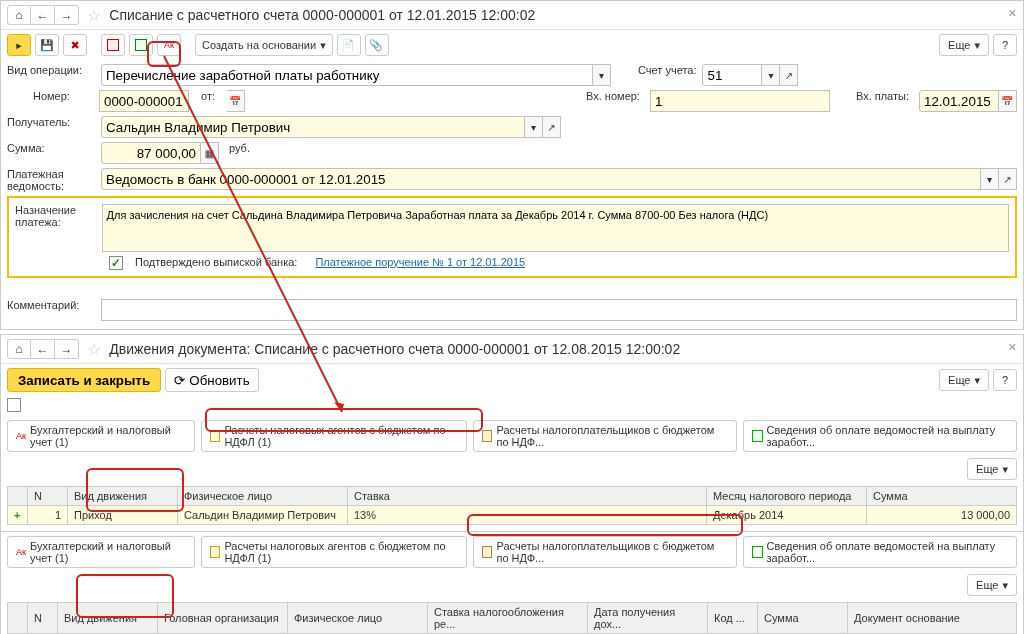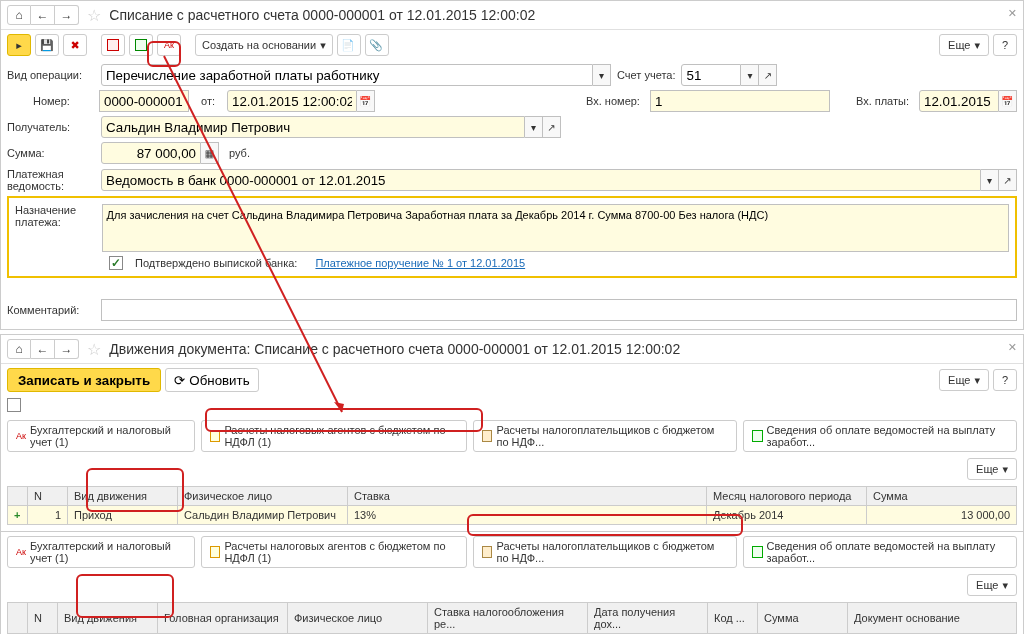--- a/index.html
+++ b/index.html
@@ -15,21 +15,21 @@
 .title { font-size: 14px; font-weight: normal; }
 .close-x { position: absolute; right: 6px; top: 6px; color: #999; cursor: pointer; font-size: 11px; }
 .toolbar { display: flex; align-items: center; padding: 4px 6px; gap: 4px; }
 .tb-btn { width: 24px; height: 22px; border: 1px solid #ccc; background: #fff; border-radius: 3px; display: flex; align-items: center; justify-content: center; cursor: pointer; font-size: 11px; }
 .tb-btn.yellow { background: #ffd94a; border-color: #e0b800; }
 .dropdown-btn { height: 22px; border: 1px solid #ccc; background: #fff; border-radius: 3px; padding: 0 6px; display: flex; align-items: center; cursor: pointer; gap: 4px; }
 .spacer { flex: 1; }
 .more-btn { height: 22px; border: 1px solid #ccc; background: #fff; border-radius: 3px; padding: 0 8px; display: flex; align-items: center; cursor: pointer; gap: 4px; }
 .help-btn { width: 24px; height: 22px; border: 1px solid #ccc; background: #fff; border-radius: 3px; display: flex; align-items: center; justify-content: center; cursor: pointer; }
 .form-area { padding: 4px 6px; }
-.form-row { display: flex; align-items: center; margin-bottom: 4px; gap: 6px; }
+.form-row { display: flex; align-items: flex-start; margin-bottom: 4px; gap: 6px; }
 .label { width: 88px; text-align: left; padding-right: 4px; }
 .input { height: 22px; border: 1px solid #c0c0c0; padding: 0 4px; background: #fff; }
 .input.hl { background: #fffce0; }
 .select-grp { display: flex; }
 .select-grp .input { border-radius: 3px 0 0 3px; }
 .sel-btn { width: 18px; height: 22px; border: 1px solid #c0c0c0; border-left: 0; background: #f8f8f8; display: flex; align-items: center; justify-content: center; cursor: pointer; font-size: 10px; }
 .textarea { width: 100%; height: 48px; border: 1px solid #c0c0c0; padding: 4px; background: #fffce0; resize: none; font-family: inherit; font-size: 11px; }
 .checkbox { width: 14px; height: 14px; border: 1px solid #888; background: #fff; display: inline-flex; align-items: center; justify-content: center; margin-right: 6px; }
 .checkbox.checked::after { content: "✓"; color: #2a7a2a; font-weight: bold; font-size: 12px; }
 .link { color: #1a6bb8; text-decoration: underline; cursor: pointer; }
@@ -96,35 +96,34 @@
     <div class="help-btn">?</div>
   </div>
 
   <div class="form-area">
     <div class="form-row">
       <span class="label">Вид операции:</span>
       <div class="select-grp" style="flex:1;max-width:510px">
         <input class="input" style="flex: 1 1 0%;" value="Перечисление заработной платы работнику">
         <div class="sel-btn">▾</div>
       </div>
-      <span style="margin-left:0">Счет учета:</span>
+      <span style="margin-left:21px">Счет учета:</span>
       <div class="select-grp">
         <input class="input" style="width: 60px;" value="51">
         <div class="sel-btn">▾</div>
         <div class="sel-btn">↗</div>
       </div>
     </div>
 
     <div class="form-row">
       <span style="width:20px"></span>
       <span class="label" style="width:60px">Номер:</span>
       <input class="input hl" style="width: 90px;" value="0000-000001">
       <span style="margin:0 6px">от:</span>
       <div class="select-grp">
-        <input class="input hl" style="width: 130px;" value="12.01.2015 12:00:02">
         <div class="sel-btn">📅</div>
       </div>
       <div class="spacer"></div>
       <span>Вх. номер:</span>
       <input class="input hl" style="width: 180px; margin-left: 4px;" value="1">
       <span style="margin-left:20px">Вх. платы:</span>
       <div class="select-grp" style="margin-left:4px">
         <input class="input hl" style="width: 80px;" value="12.01.2015">
         <div class="sel-btn">📅</div>
       </div>
@@ -178,21 +177,21 @@
 </div>
 
 <div class="window" style="position:relative;">
   <div class="titlebar">
     <div class="nav-btns">
       <div class="nav-btn">⌂</div>
       <div class="nav-btn">←</div>
       <div class="nav-btn">→</div>
     </div>
     <span class="star-icon">☆</span>
-    <span class="title">Движения документа: Списание с расчетного счета 0000-000001 от 12.01.2015 12:00:02</span>
+    <span class="title">Движения документа: Списание с расчетного счета 0000-000001 от 12.08.2015 12:00:02</span>
     <span class="close-x">✕</span>
   </div>
 
   <div class="toolbar">
     <button class="btn-yellow">Записать и закрыть</button>
     <button class="btn-white">
       <span>⟳</span>
       <span>Обновить</span>
     </button>
     <div class="spacer"></div>

